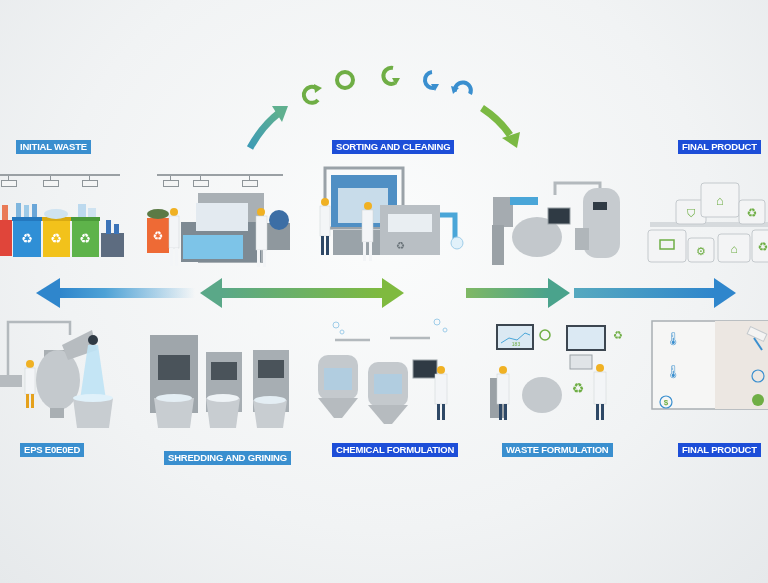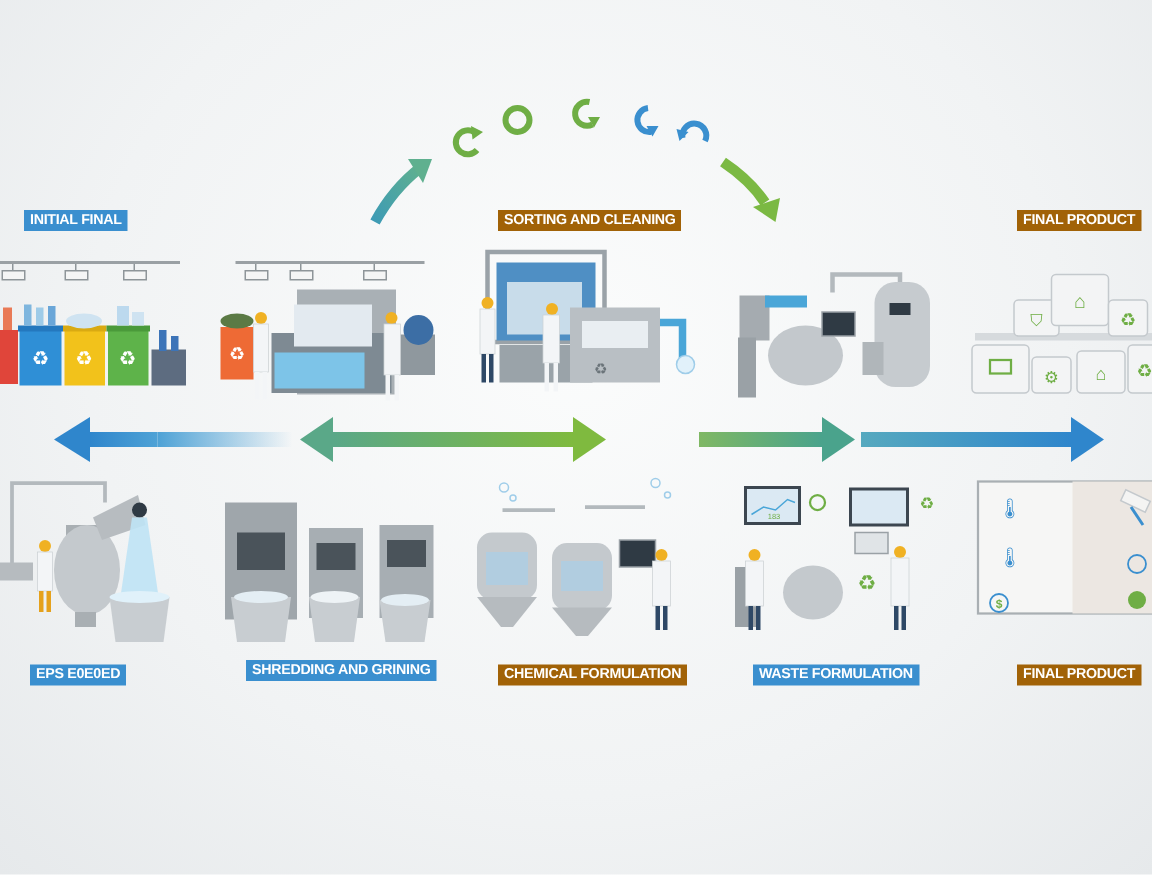--- a/index.html
+++ b/index.html
@@ -2,35 +2,35 @@
 <html><head>
 <meta charset="utf-8">
 <style>
   html,body{margin:0;padding:0;}
   body{width:768px;height:583px;overflow:hidden;position:relative;
     background:radial-gradient(ellipse at 50% 40%, #fbfcfc 0%, #f1f3f4 60%, #e6e9eb 100%);
     font-family:"Liberation Sans", sans-serif;}
   .label{position:absolute;color:#fff;font-weight:bold;font-size:9.5px;letter-spacing:-0.2px;
     padding:2px 4px;line-height:10px;white-space:nowrap;font-family:"Liberation Sans", sans-serif;}
   .blue{background:#3a8fcf;}
-  .green{background:#a16207;}
+  .green{background:#1d4ed8;}
   svg{position:absolute;overflow:visible;}
   .rail{position:absolute;height:2px;background:#9aa0a4;}
   .lamp{position:absolute;width:14px;height:5px;border:1px solid #8e9599;background:#f4f5f5;}
   .lampstem{position:absolute;width:1px;height:5px;background:#8e9599;}
 </style>
 </head>
 <body>
 
-<div class="label blue" style="left:16px;top:140px;">INITIAL FINAL</div>
+<div class="label blue" style="left:16px;top:140px;">INITIAL WASTE</div>
 <div class="label green" style="left:332px;top:140px;">SORTING AND CLEANING</div>
 <div class="label green" style="left:678px;top:140px;">FINAL PRODUCT</div>
 
 <div class="label blue" style="left:20px;top:443px;">EPS E0E0ED</div>
-<div class="label blue" style="left:164px;top:440px;text-align:center;">SHREDDING AND GRINING</div>
+<div class="label blue" style="left:164px;top:451px;text-align:center;">SHREDDING AND GRINING</div>
 <div class="label green" style="left:332px;top:443px;">CHEMICAL FORMULATION</div>
 <div class="label blue" style="left:502px;top:443px;">WASTE FORMULATION</div>
 <div class="label green" style="left:678px;top:443px;">FINAL PRODUCT</div>
 
 <svg width="768" height="583" style="left:0;top:0;">
   <defs>
     <linearGradient id="gTeal" x1="0" y1="1" x2="1" y2="0">
       <stop offset="0" stop-color="#3d9bb5"></stop>
         <stop offset="1" stop-color="#5fb08f"></stop>
     </linearGradient>

